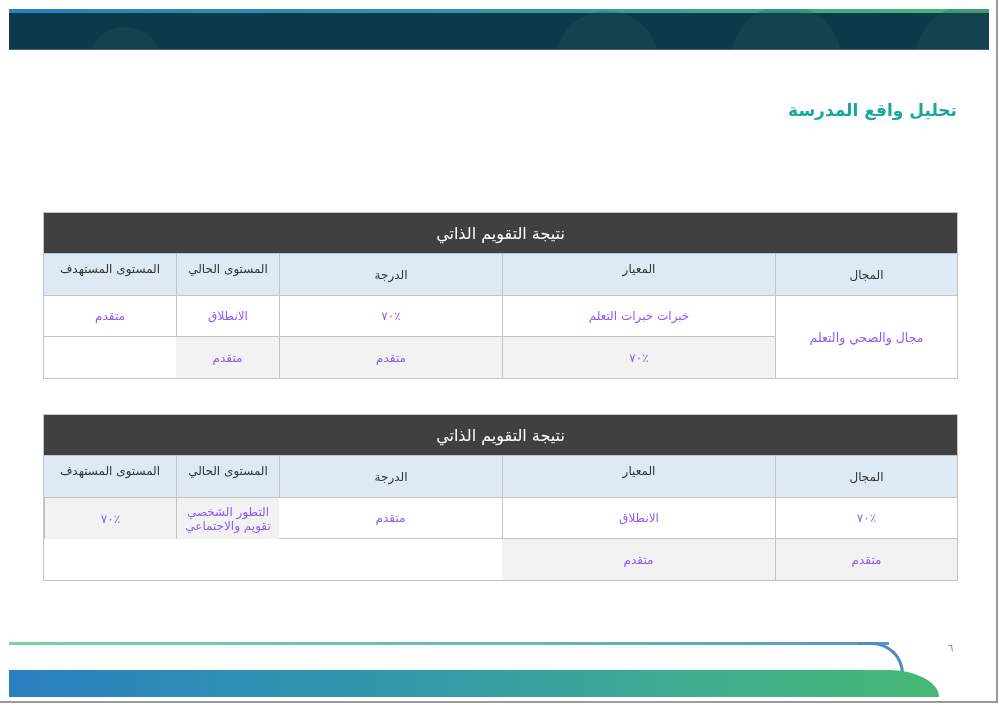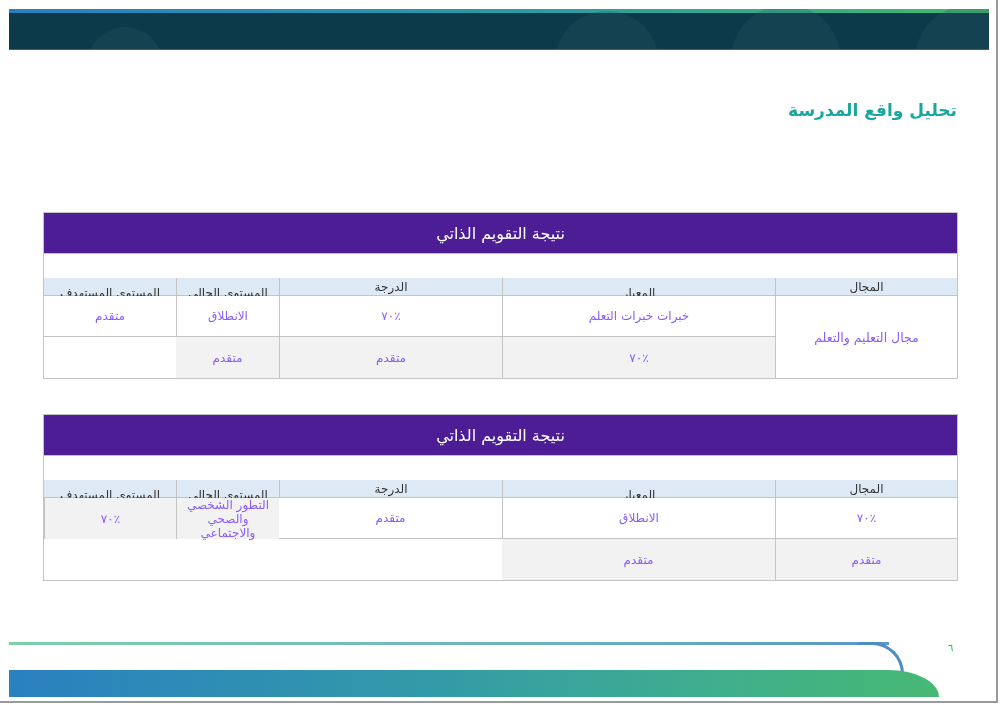--- a/index.html
+++ b/index.html
@@ -34,38 +34,38 @@
       font-family: "DejaVu Sans", sans-serif;
       text-align: center;
     }
 
     
     .eval-table {
       position: absolute; left: 43px; width: 915px; direction: rtl;
       border: 1px solid #c4c4c4;
     }
     .eval-table .title-row {
-      height: 41px; background: #4c1d95; color: #ffffff;
+      height: 41px; background: #404040; color: #ffffff;
       font-size: 16px; display: flex; align-items: center; justify-content: center;
       border-bottom: 1px solid #c4c4c4;
     }
     .grid {
       display: grid;
       grid-template-columns: 182px 273px 223px 103px 1fr;
       grid-template-rows: 42px 41px 41px;
     }
     .cell {
       display: flex; align-items: center; justify-content: center;
       font-size: 12px; color: #8b5cf6; text-align: center;
       border-left: 1px solid #c4c4c4; border-bottom: 1px solid #c4c4c4;
       padding: 0 4px;
     }
     .cell.last { border-left: none; }
     .row-last { border-bottom: none; }
-    .hdr { background: #dde9f5; color: #333; margin-top: 24px; }
+    .hdr { background: #dde9f5; color: #333; }
     .r1 { background: #ffffff; }
     .r2 { background: #f2f2f2; }
     .domain-cell { grid-row: 2 / span 2; background: #ffffff; border-bottom: none; font-size: 12.5px; }
     .hdr.top-aligned { align-items: flex-start; padding-top: 8px; }
     .grade { direction: rtl; }
 
     
     .footer-line {
       position: absolute; left: 9px; top: 642px; width: 880px; height: 3px;
       background: linear-gradient(90deg, #7fcfa8 0%, #6fb1c0 60%, #5d95c4 100%);
@@ -102,21 +102,21 @@
 
 <div class="eval-table" style="top:212px;">
   <div class="title-row">نتيجة التقويم الذاتي</div>
   <div class="grid">
     <div class="cell hdr">المجال</div>
     <div class="cell hdr top-aligned">المعيار</div>
     <div class="cell hdr">الدرجة</div>
     <div class="cell hdr top-aligned">المستوى الحالي</div>
     <div class="cell hdr top-aligned last">المستوى المستهدف</div>
 
-    <div class="cell domain-cell">مجال التعليم والتعلم</div>
+    <div class="cell domain-cell">مجال والصحي والتعلم</div>
     <div class="cell r1">خبرات خبرات التعلم</div>
     <div class="cell r1 grade">٪٧٠</div>
     <div class="cell r1">الانطلاق</div>
     <div class="cell r1 last">متقدم</div>
 
     <div class="cell r2 row-last grade">٪٧٠</div>
     <div class="cell r2 row-last">متقدم</div>
     <div class="cell r2 row-last last">متقدم</div>
   </div>
 </div>
@@ -127,21 +127,21 @@
     <div class="cell hdr">المجال</div>
     <div class="cell hdr top-aligned">المعيار</div>
     <div class="cell hdr">الدرجة</div>
     <div class="cell hdr top-aligned">المستوى الحالي</div>
     <div class="cell hdr top-aligned last">المستوى المستهدف</div>
 
     <div class="cell r1 grade">٪٧٠</div>
     <div class="cell r1">الانطلاق</div>
     <div class="cell r1 last">متقدم</div>
 
-    <div class="cell r2 row-last">التطور الشخصي والصحي والاجتماعي</div>
+    <div class="cell r2 row-last">التطور الشخصي تقويم والاجتماعي</div>
     <div class="cell r2 row-last grade">٪٧٠</div>
     <div class="cell r2 row-last">متقدم</div>
     <div class="cell r2 row-last last">متقدم</div>
   </div>
 </div>
 
 <div class="footer-line"></div>
 <div class="footer-curve"></div>
 <div class="footer-band"></div>
 <div class="page-number">٦</div>

